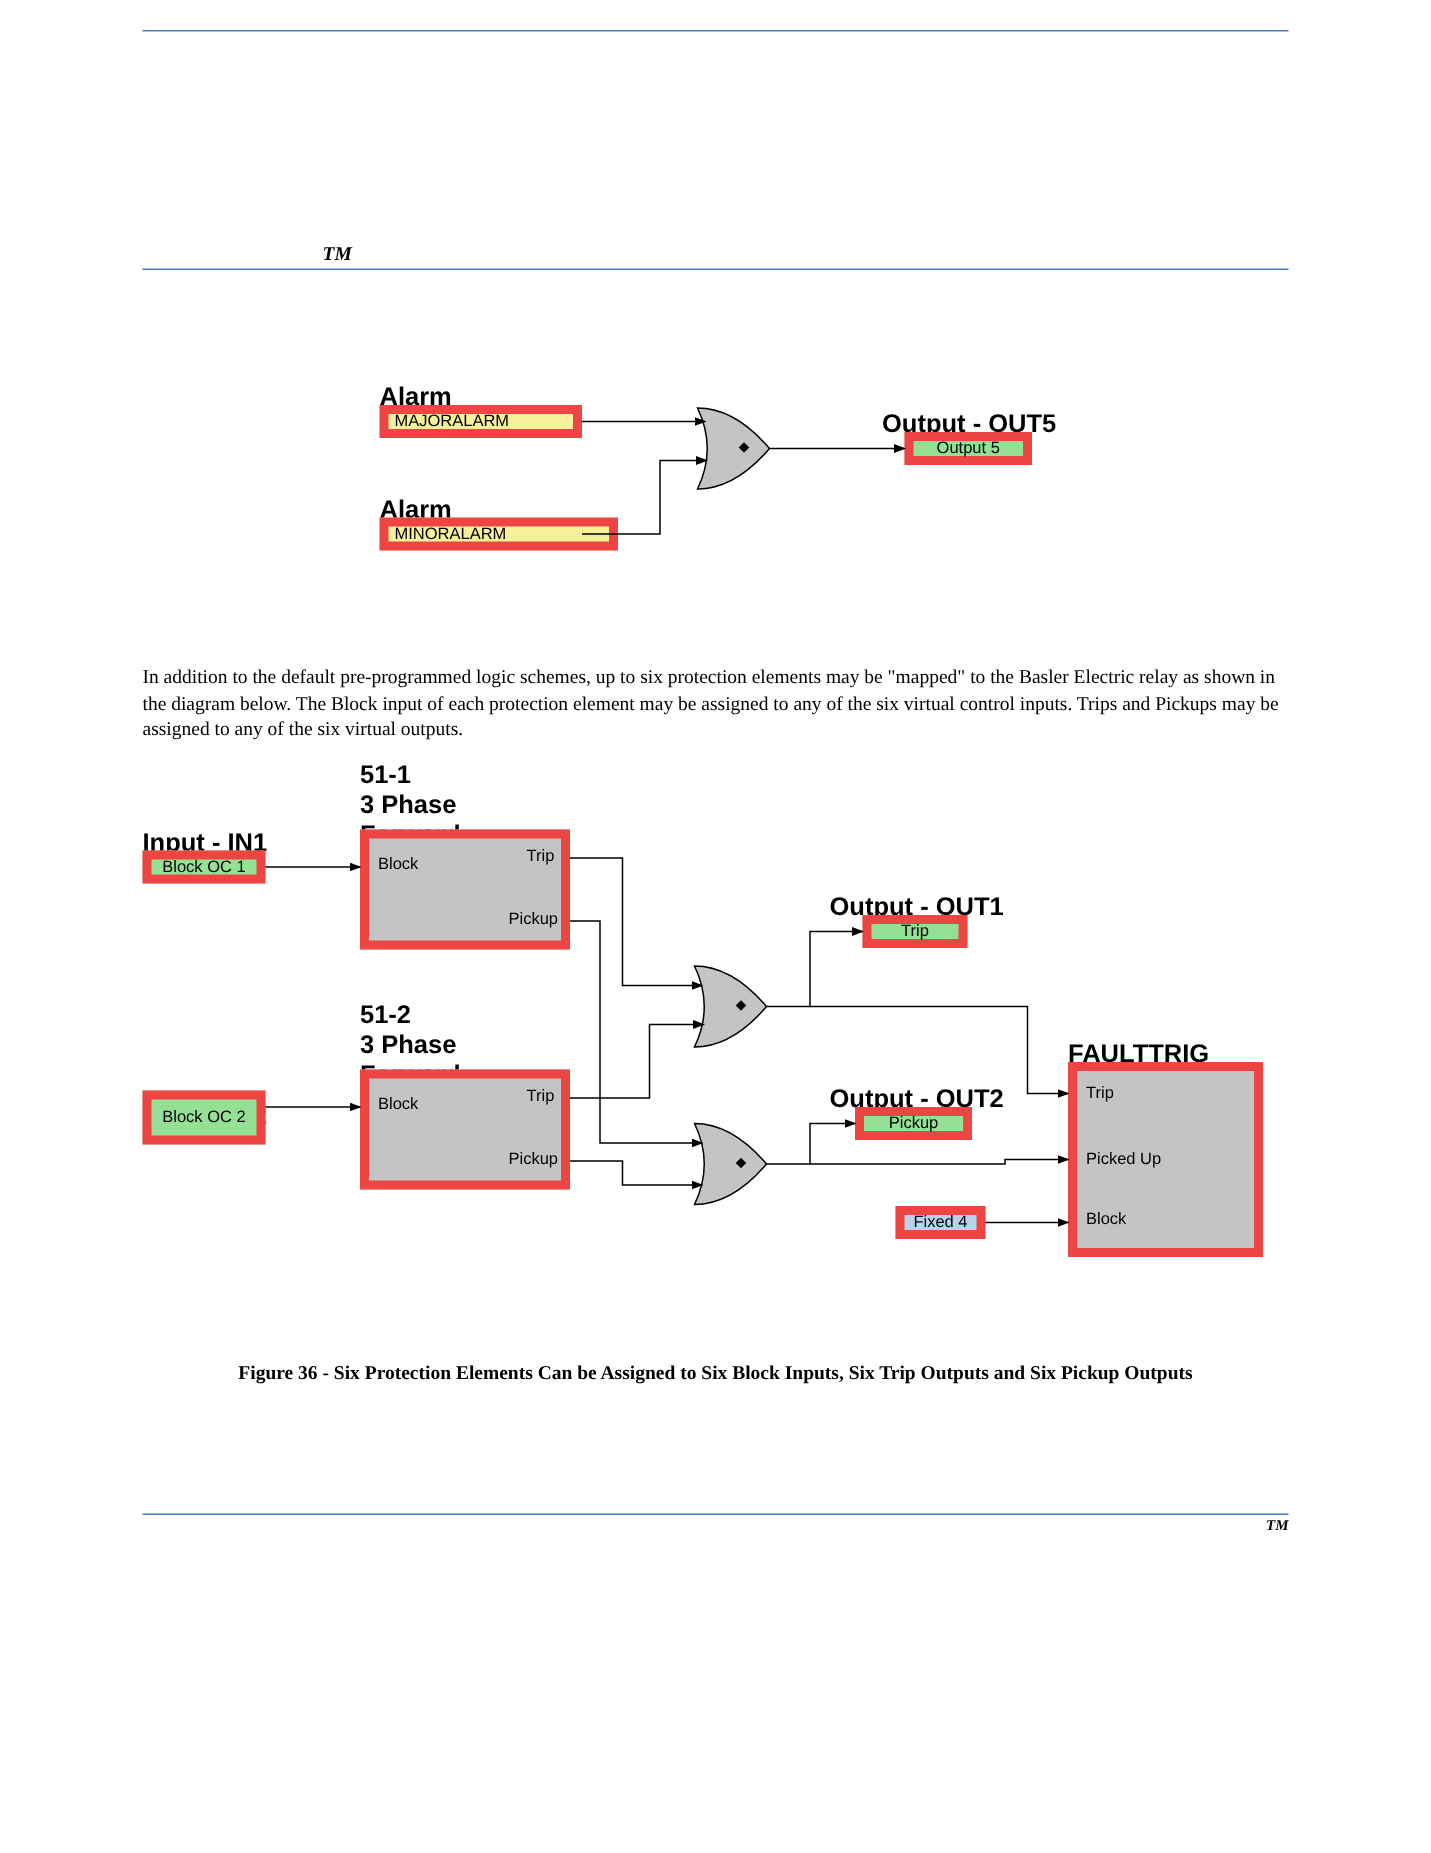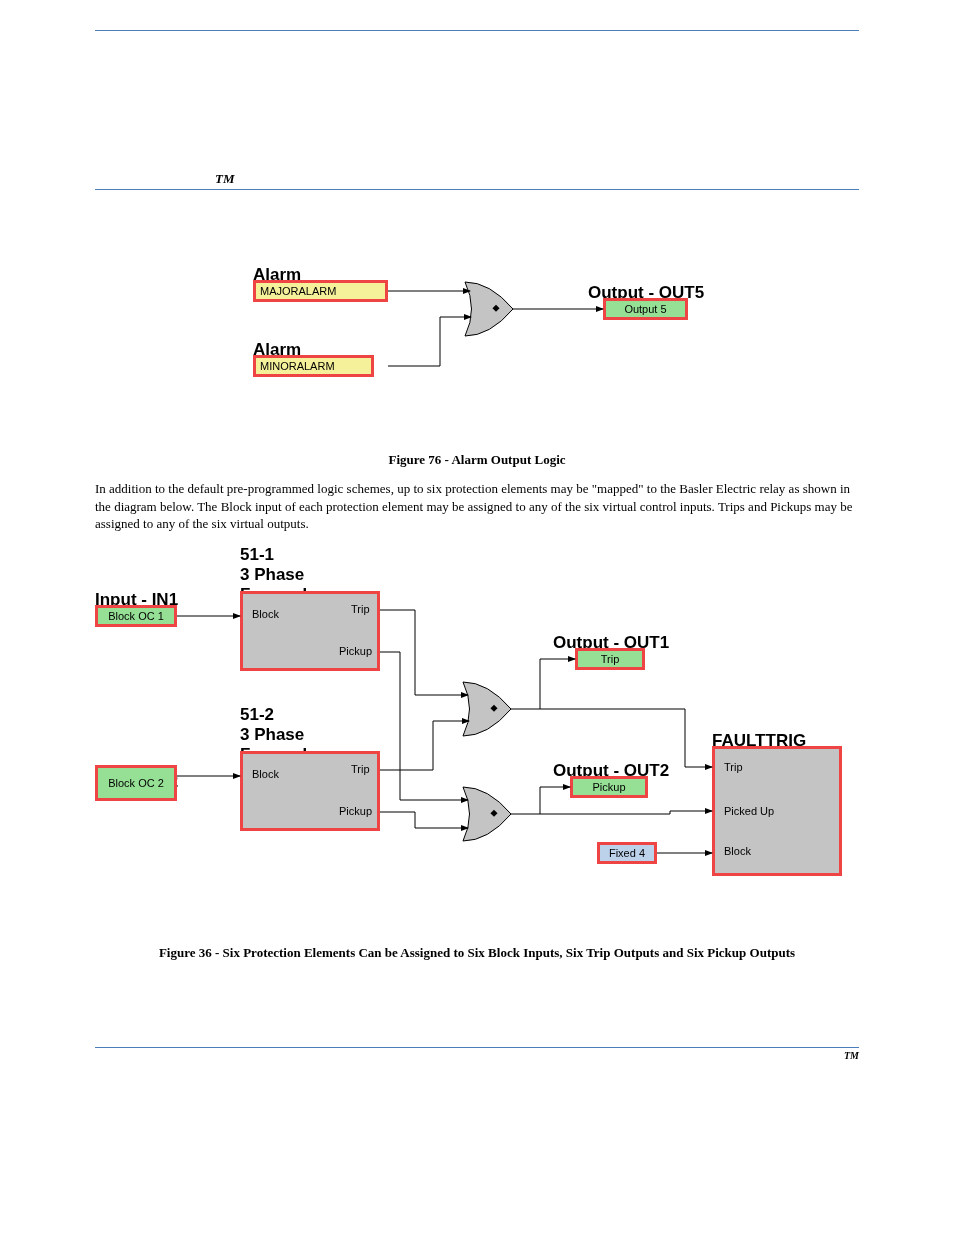--- a/index.html
+++ b/index.html
@@ -3,21 +3,21 @@
 <meta charset="utf-8">
 <style>
   body {
     margin: 0;
     font-family: Arial, sans-serif;
     background: #fff;
     color: #000;
     width: 954px;
   }
   .page {
-    padding: 30px 95px 20px 95px;
+    padding: 20px 95px 20px 95px;
     box-sizing: border-box;
   }
   .hr-line {
     border: 0;
     border-top: 1px solid #4a7ebb;
     margin: 0;
   }
   .body-text {
     font-family: "Times New Roman", serif;
     font-size: 13px;
@@ -50,21 +50,21 @@
     font-size: 17px;
     white-space: pre;
   }
   .pin-label {
     position: absolute;
     font-family: Arial, sans-serif;
     font-size: 11px;
   }
   .box {
     position: absolute;
-    border: 3px solid #ef4444;
+    border: 6px solid #ef4444;
     box-sizing: border-box;
     font-family: Arial, sans-serif;
     font-size: 11px;
     display: flex;
     align-items: center;
     justify-content: center;
     padding: 0 4px;
     white-space: nowrap;
   }
   .yellow { background: #f5f09a; }
@@ -97,41 +97,40 @@
   <hr class="hr-line">
 
   <div style="height:60px"></div>
 
   <div class="figure" style="height:180px;">
 
     <div class="node-label" style="left:158px; top:3px;">Alarm</div>
     <div class="box yellow" style="left:158px; top:18px; width:135px; height:22px; justify-content:flex-start;">MAJORALARM</div>
 
     <div class="node-label" style="left:158px; top:78px;">Alarm</div>
-    <div class="box yellow" style="left:158px; top:93px; width:121px; height:22px; justify-content:flex-start;">MINORALARM</div>
+    <div class="box yellow" style="left:158px; top:93px; width:159px; height:22px; justify-content:flex-start;">MINORALARM</div>
 
     <div class="node-label" style="left:493px; top:21px;">Output - OUT5</div>
     <div class="box green" style="left:508px; top:36px; width:85px; height:22px;">Output 5</div>
 
     <svg class="wires" width="780" height="180">
       <defs>
         <marker id="arrA" markerWidth="8" markerHeight="8" refX="7" refY="3" orient="auto">
           <path d="M0,0 L8,3 L0,6 Z" fill="#000"></path>
         </marker>
       </defs>
 
       <path d="M370,20 Q395,20 418,47 Q395,74 370,74 Q383,47 370,20 Z" fill="#c4c4c4" stroke="#000"></path>
       <rect x="398" y="44" width="5" height="5" fill="#000" transform="rotate(45 401 47)"></rect>
 
       <line x1="293" y1="29" x2="375" y2="29" stroke="#000" marker-end="url(#arrA)"></line>
       <polyline points="293,104 345,104 345,55 376,55" fill="none" stroke="#000" marker-end="url(#arrA)"></polyline>
       <polyline points="418,47 460,47 460,47 508,47" fill="none" stroke="#000" marker-end="url(#arrA)"></polyline>
     </svg>
   </div>
-  <div class="caption">Figure 76 - Alarm Output Logic</div>
 
   <p class="body-text">In addition to the default pre-programmed logic schemes, up to six protection elements may be "mapped" to the Basler Electric relay as shown in the diagram below. The Block input of each protection element may be assigned to any of the six virtual control inputs. Trips and Pickups may be assigned to any of the six virtual outputs.</p>
 
   <div class="figure" style="height:390px;">
 
     <div class="node-label" style="left:0px; top:45px;">Input - IN1</div>
     <div class="box green" style="left:0px; top:60px; width:82px; height:22px;">Block OC 1</div>
 
     <div class="node-label" style="left:0px; top:205px;margin-top:22px;">Input - IN2</div>
     <div class="box green" style="left:0px; top:220px; width:82px; height:36px;">Block OC 2</div>

